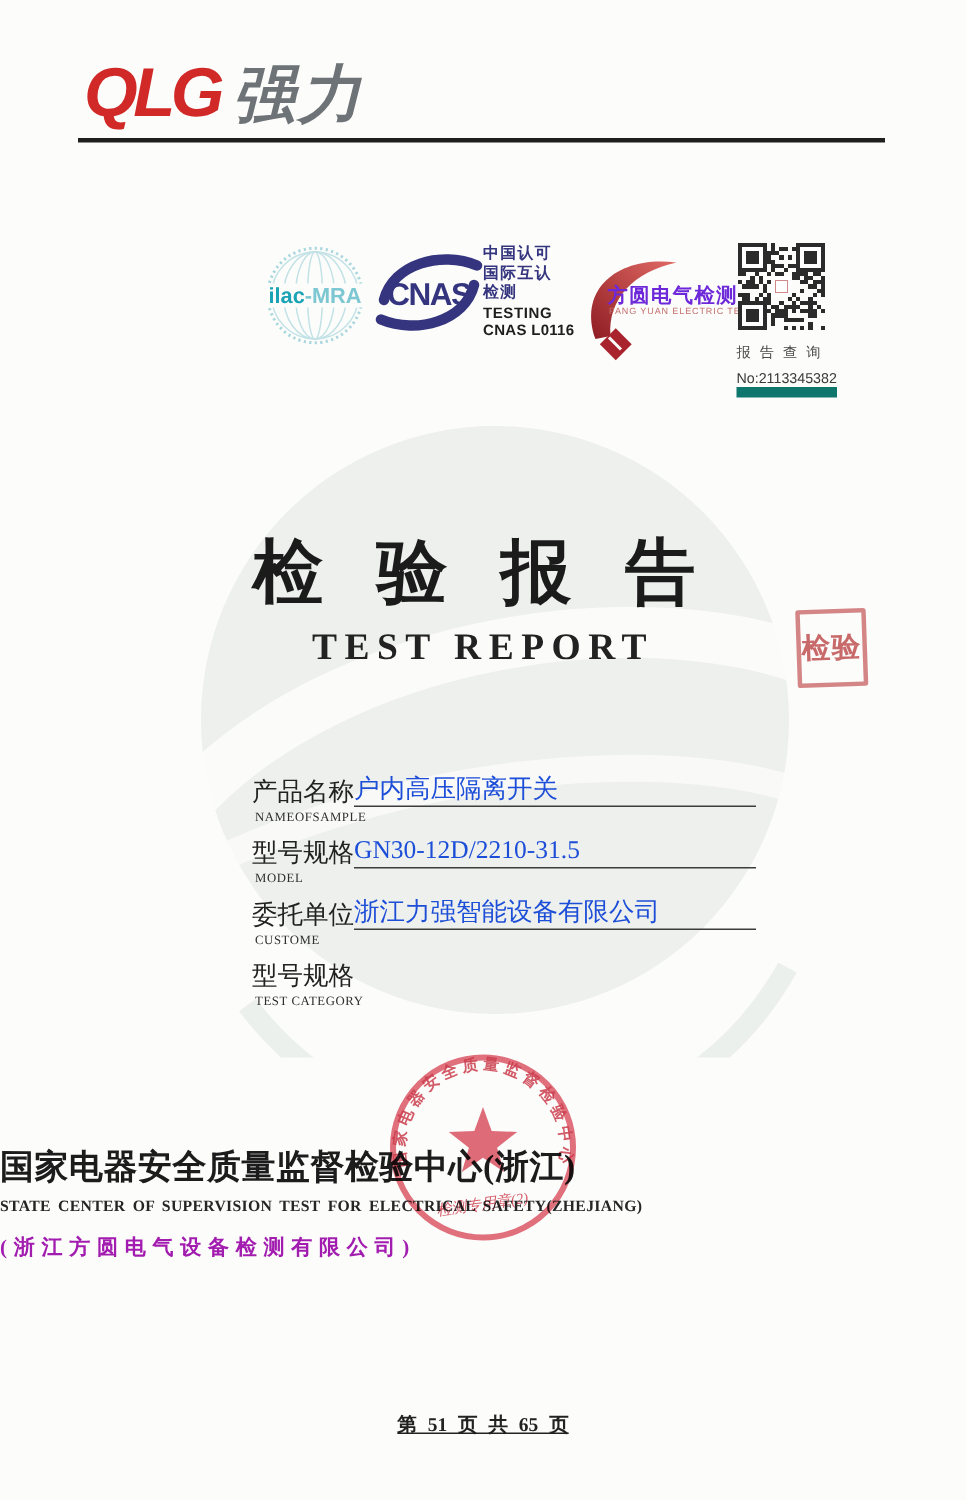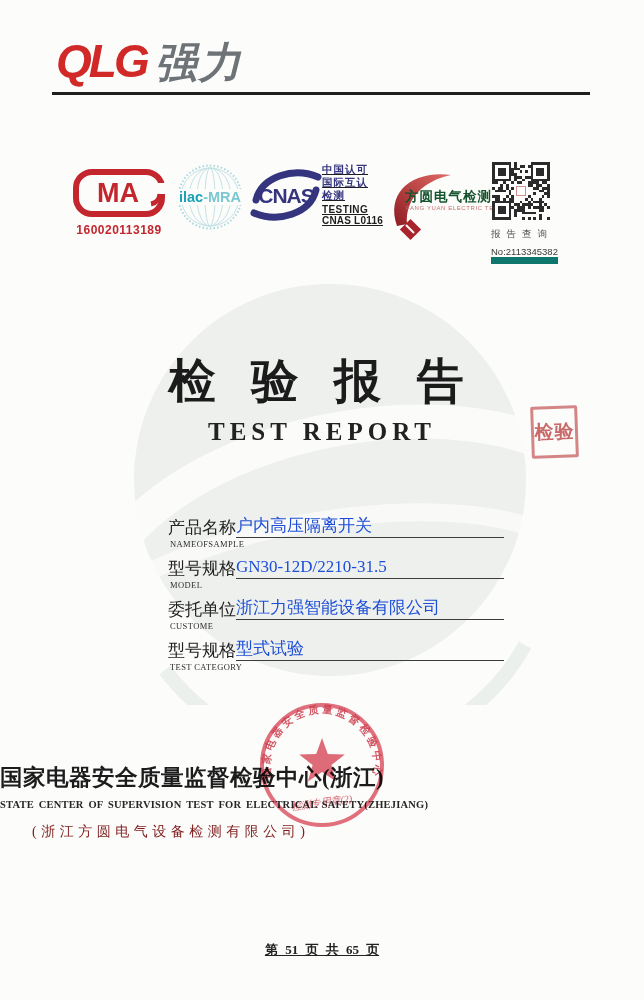--- a/index.html
+++ b/index.html
@@ -24,30 +24,30 @@
   .header-rule { position:absolute; left:52px; top:92px; width:538px; height:3px; background:#1f1f1f; z-index:2; }
   
   .cert { position:absolute; z-index:2; }
   .cma { left:72px; top:168px; text-align:center; }
   .cma-number {
     font-family:"Liberation Sans", sans-serif; font-weight:700; font-size:12px;
     color:#c4262e; letter-spacing:0.5px; margin-top:1px;
   }
   .ilac { left:176px; top:161px; }
   .cnas-mark { left:250px; top:166px; }
-  .cnas-text { left:322px; top:163px; width:70px; font-family:"Liberation Sans", sans-serif;text-decoration:underline; }
+  .cnas-text { left:322px; top:163px; width:70px; font-family:"Liberation Sans", sans-serif; }
   .cnas-text .zh { color:#34357e; font-size:10.5px; font-weight:700; line-height:1.22; letter-spacing:1px; }
   .cnas-text .testing { color:#1e1e1e; font-size:10px; font-weight:800; margin-top:3px; letter-spacing:0.4px; }
   .cnas-text .no { color:#1e1e1e; font-size:10px; font-weight:800; letter-spacing:0.2px; }
   .fangyuan { left:383px; top:166px; width:102px; height:86px; }
   .fangyuan svg { position:absolute; left:0; top:0; }
   .fy-name {
     position:absolute; left:22px; top:22px; white-space:nowrap;
     font-family:Liberation Mono, monospace; font-weight:700; font-size:13.5px;
-    color:#14532d; letter-spacing:1px;
+    color:#6d28d9; letter-spacing:1px;
   }
   .fy-en {
     position:absolute; left:23px; top:39px; white-space:nowrap;
     font-family:"Liberation Sans", sans-serif; font-size:6px;
     color:#c4716e; letter-spacing:0.6px;
   }
   .qr-block { left:491px; top:162px; width:60px; text-align:center; }
   .qr-caption { font-size:9.5px; color:#4c4c4c; letter-spacing:6px; margin-top:4px; white-space:nowrap;font-family:Liberation Mono, monospace; }
   .qr-number {
     font-family:"Liberation Sans", sans-serif; font-size:9.5px; color:#3a3a3a;
@@ -73,21 +73,21 @@
     flex:1; border-bottom:1.6px solid #3c3c3c; text-align:left;
     font-size:17px; line-height:1; padding-bottom:3px; color:#1d4ed8; white-space:nowrap;
   }
   .f-sub {
     position:absolute; top:25px; left:2px; font-size:8.5px; color:#2e2e2e; letter-spacing:0.4px;
   }
   
   .org-block { position:absolute; left:0; top:762px; width:100%; text-align:left; z-index:2; }
   .org-cn { font-size:22.5px; font-weight:700; letter-spacing:0.5px; color:#1c1c1c; }
   .org-en { font-size:10.5px; font-weight:700; margin-top:6px; letter-spacing:0.2px; word-spacing:2px; color:#262626; }
-  .org-sub { font-size:14px; font-weight:400; margin-top:13px; letter-spacing:4.5px; color:#7f1d1d;margin-left:32px; }
+  .org-sub { font-size:14px; font-weight:700; margin-top:13px; letter-spacing:4.5px; color:#a21caf; }
   .org-seal { position:absolute; left:247px; top:690px; z-index:3; mix-blend-mode:multiply; opacity:0.9; }
   
   .page-footer {
     position:absolute; left:0; top:941px; width:100%; text-align:center; z-index:2;
     font-size:13px; font-weight:600; color:#222; word-spacing:4px;text-decoration:underline;
   }
 </style>
 </head>
 <body>
 
@@ -98,29 +98,20 @@
     <path d="M20,260 C120,150 330,120 445,170" stroke="#fcfcfb" stroke-width="34" fill="none" opacity="0.95"></path>
     <path d="M0,320 C140,235 360,215 450,262" stroke="#fcfcfb" stroke-width="18" fill="none" opacity="0.75"></path>
     <path d="M60,395 A 215 215 0 0 0 420,370" stroke="#e7ece9" stroke-width="14" fill="none" opacity="0.8"></path>
   </svg>
 
   <div class="brand">
     <span class="en">QLG</span><span class="cn">强力</span>
   </div>
   <div class="header-rule"></div>
 
-  <div class="cert cma">
-    <svg width="94" height="50" viewBox="0 0 94 50">
-      <rect x="4" y="4" width="86" height="42" rx="16" fill="none" stroke="#c4262e" stroke-width="6"></rect>
-      <rect x="80" y="15" width="14" height="11" fill="#fcfcfb"></rect>
-      <path d="M88,26 a11 11 0 0 1 -9 10" stroke="#c4262e" stroke-width="5" fill="none"></path>
-      <text x="46" y="34" text-anchor="middle" font-size="27" font-weight="bold" fill="#c4262e" font-family="Liberation Sans, sans-serif">MA</text>
-    </svg>
-    <div class="cma-number">160020113189</div>
-  </div>
 
   <div class="cert ilac">
     <svg width="68" height="72" viewBox="0 0 68 72">
       <circle cx="34" cy="36" r="31.5" fill="none" stroke="#a9d7dd" stroke-width="2" stroke-dasharray="1.5 2.2"></circle>
       <ellipse cx="34" cy="36" rx="29" ry="29" fill="none" stroke="#c3e2e6" stroke-width="1"></ellipse>
       <ellipse cx="34" cy="36" rx="21" ry="29" fill="none" stroke="#c3e2e6" stroke-width="1"></ellipse>
       <ellipse cx="34" cy="36" rx="13" ry="29" fill="none" stroke="#c3e2e6" stroke-width="1"></ellipse>
       <ellipse cx="34" cy="36" rx="5" ry="29" fill="none" stroke="#c3e2e6" stroke-width="1"></ellipse>
       <rect x="1" y="28" width="66" height="16" fill="#fcfcfb"></rect>
       <text x="34" y="41" text-anchor="middle" font-family="Liberation Sans, sans-serif" font-weight="bold" font-size="14.5">
@@ -319,21 +310,20 @@
       <span class="f-line">GN30-12D/2210-31.5</span>
       <span class="f-sub">MODEL</span>
     </div>
     <div class="field-row">
       <span class="f-label">委托单位</span>
       <span class="f-line">浙江力强智能设备有限公司</span>
       <span class="f-sub">CUSTOME</span>
     </div>
     <div class="field-row">
       <span class="f-label">型号规格</span>
-      <span class="f-line">型式试验</span>
       <span class="f-sub">TEST CATEGORY</span>
     </div>
   </div>
 
   <div class="org-block">
     <div class="org-cn">国家电器安全质量监督检验中心(浙江)</div>
     <div class="org-en">STATE CENTER OF SUPERVISION TEST FOR ELECTRICAL SAFETY(ZHEJIANG)</div>
     <div class="org-sub">(浙江方圆电气设备检测有限公司)</div>
   </div>
 

